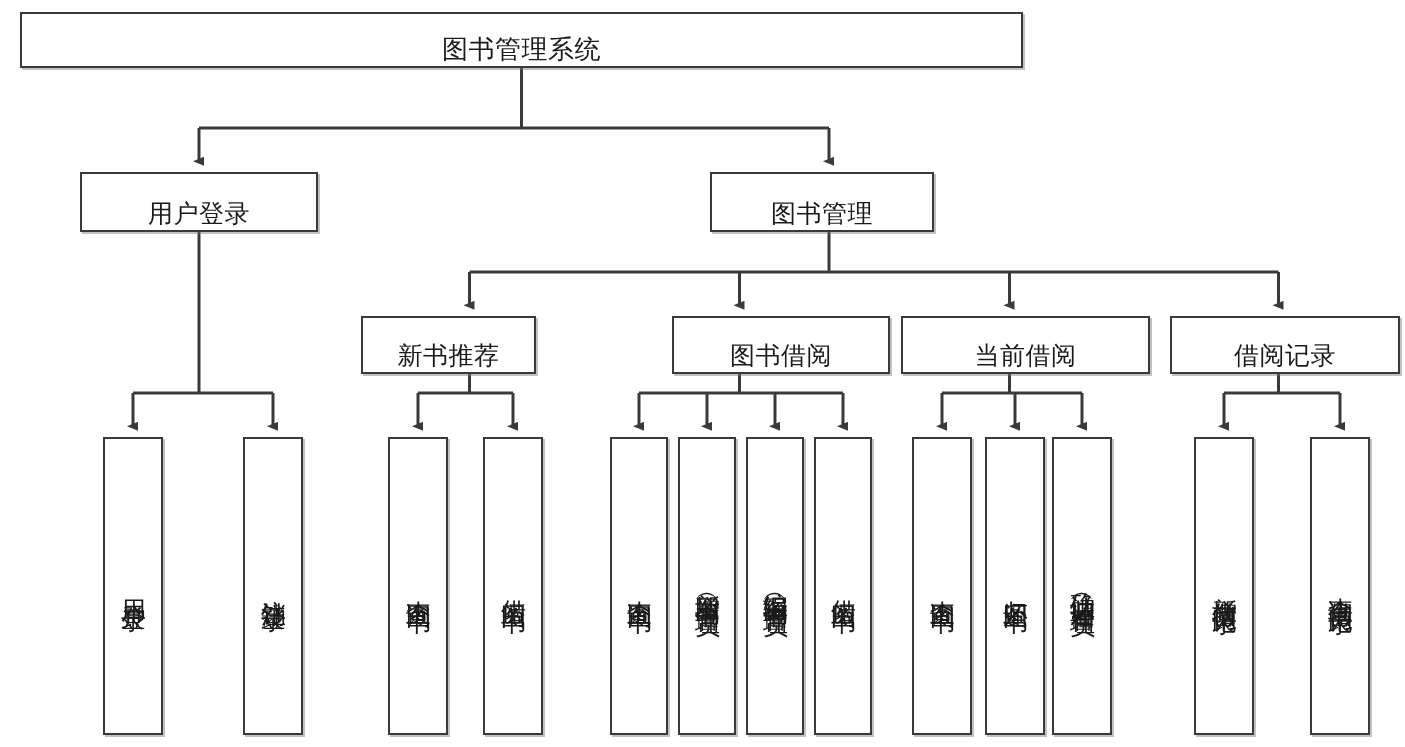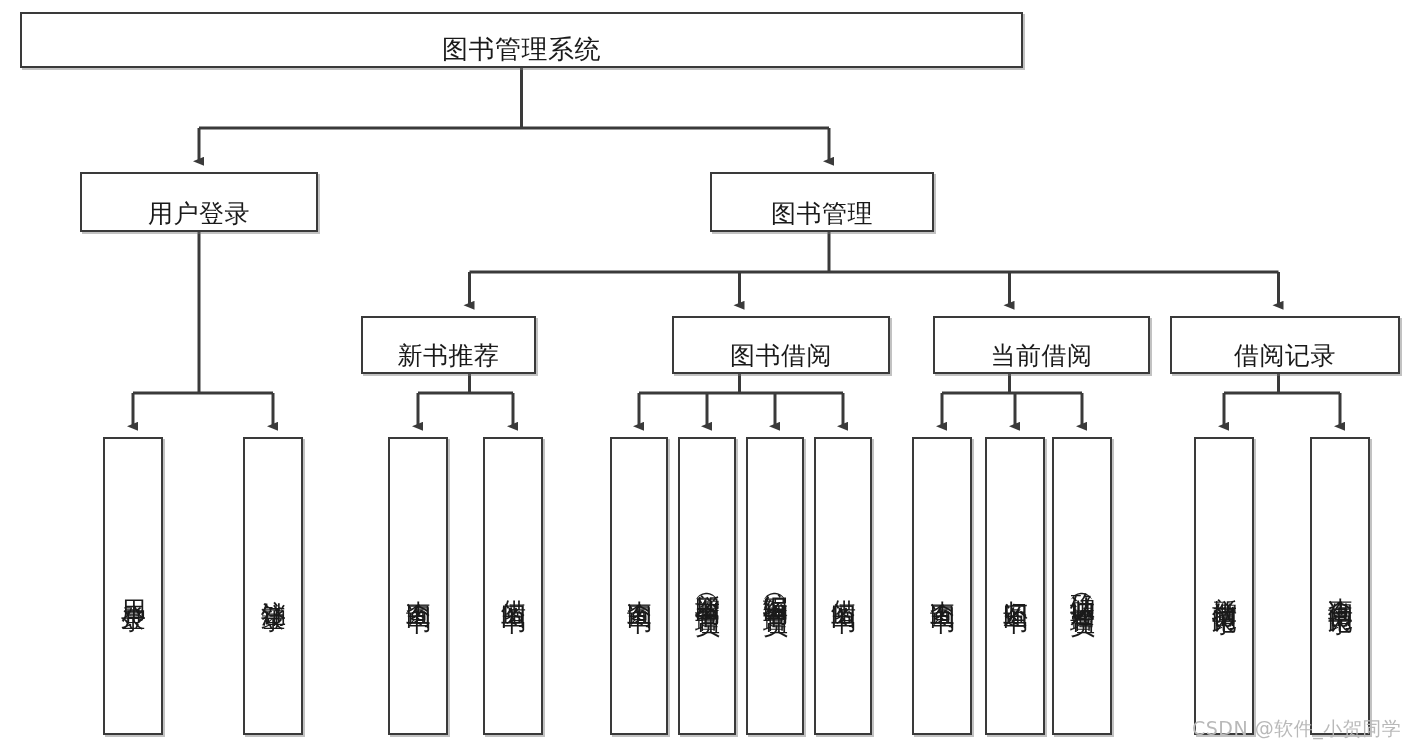--- a/index.html
+++ b/index.html
@@ -124,21 +124,21 @@
       </div>
       <div class="node h" style="left: 710px; top: 172px; width: 224px; height: 60px;">
         <span class="label">图书管理</span>
       </div>
       <div class="node h" style="left: 361px; top: 316px; width: 175px; height: 58px;">
         <span class="label">新书推荐</span>
       </div>
       <div class="node h" style="left: 631px; top: 316px; width: 218px; height: 58px; margin-left: 41px;">
         <span class="label">图书借阅</span>
       </div>
-      <div class="node h" style="left: 901px; top: 316px; width: 217px; height: 58px; margin-left: 32px;">
+      <div class="node h" style="left: 901px; top: 316px; width: 249px; height: 58px;">
         <span class="label">当前借阅</span>
       </div>
       <div class="node h" style="left: 1170px; top: 316px; width: 230px; height: 58px;">
         <span class="label">借阅记录</span>
       </div>
       <div class="node v" style="left: 103px; top: 437px; width: 60px; height: 298px;">
         <span class="label">用户登录</span>
       </div>
       <div class="node v" style="left: 243px; top: 437px; width: 60px; height: 298px;">
         <span class="label">注销登录</span>
@@ -170,14 +170,13 @@
       <div class="node v" style="left: 1052px; top: 437px; width: 60px; height: 298px;">
         <span class="label">确认归还（管理员）</span>
       </div>
       <div class="node v" style="left: 1194px; top: 437px; width: 60px; height: 298px;">
         <span class="label">新增借阅记录</span>
       </div>
       <div class="node v" style="left: 1310px; top: 437px; width: 60px; height: 298px;">
         <span class="label">查询借阅记录</span>
       </div>
     </div>
-  <div class="watermark" style="left: 1192px; top: 716px;">CSDN @软件_小贺同学</div>
 </div>
 
 </body></html>

